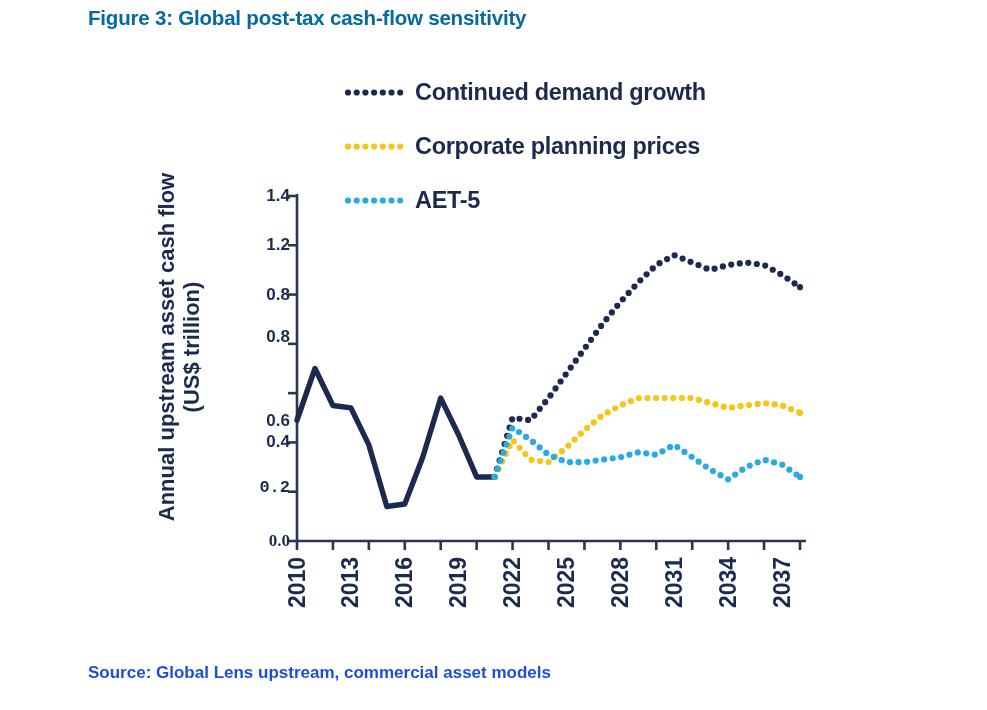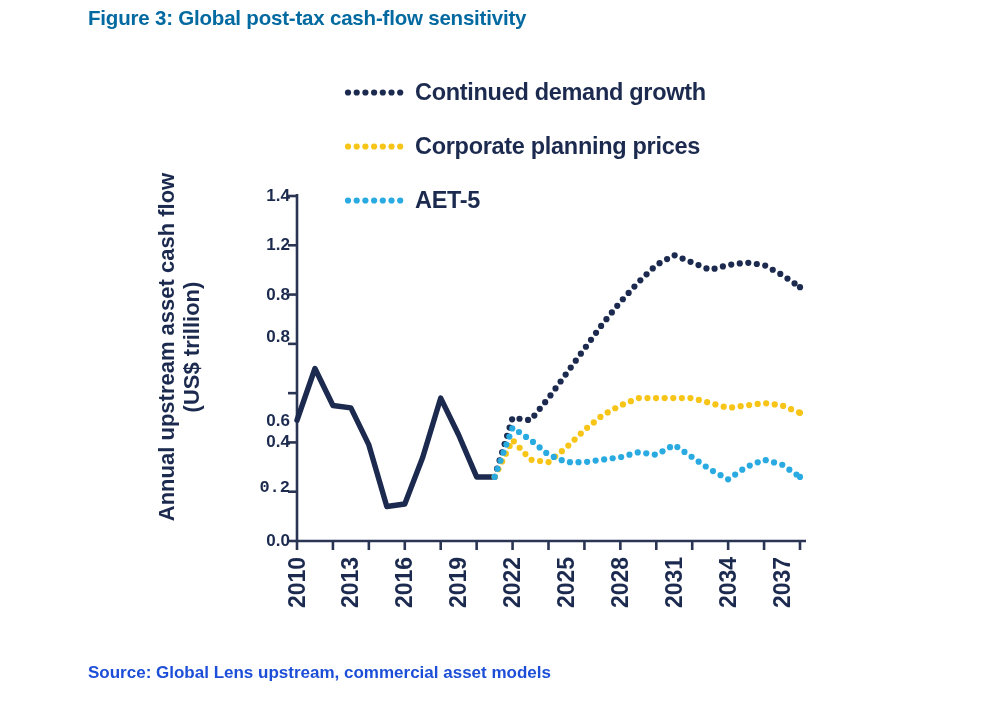--- a/index.html
+++ b/index.html
@@ -298,21 +298,21 @@
       </g>
     </svg>
 </div>
 
 <div id="y-axis-title">
   <div>Annual upstream asset cash flow</div>
   <div>(US$ trillion)</div>
 </div>
 
 <div id="y-tick-labels">
-    <div class="y-tick-label" style="top: 541px;">0.0</div>
+    <div class="y-tick-label" style="top: 541px; font-family: Liberation Serif, serif;">0.0</div>
     <div class="y-tick-label" style="top: 487px; font-family: Liberation Mono, monospace;">0.2</div>
     <div class="y-tick-label" style="top: 442.429px;">0.4</div>
     <div class="y-tick-label" style="top: 393.143px; margin-top: 28px;">0.6</div>
     <div class="y-tick-label" style="top: 337px; text-align: center;">0.8</div>
     <div class="y-tick-label" style="top: 294.571px;">0.8</div>
     <div class="y-tick-label" style="top: 245.286px;">1.2</div>
     <div class="y-tick-label" style="top: 196px;">1.4</div>
   </div>
 <div id="x-tick-labels">
     <div class="x-tick-label" style="left: 271.5px; top: 569px;">2010</div>

